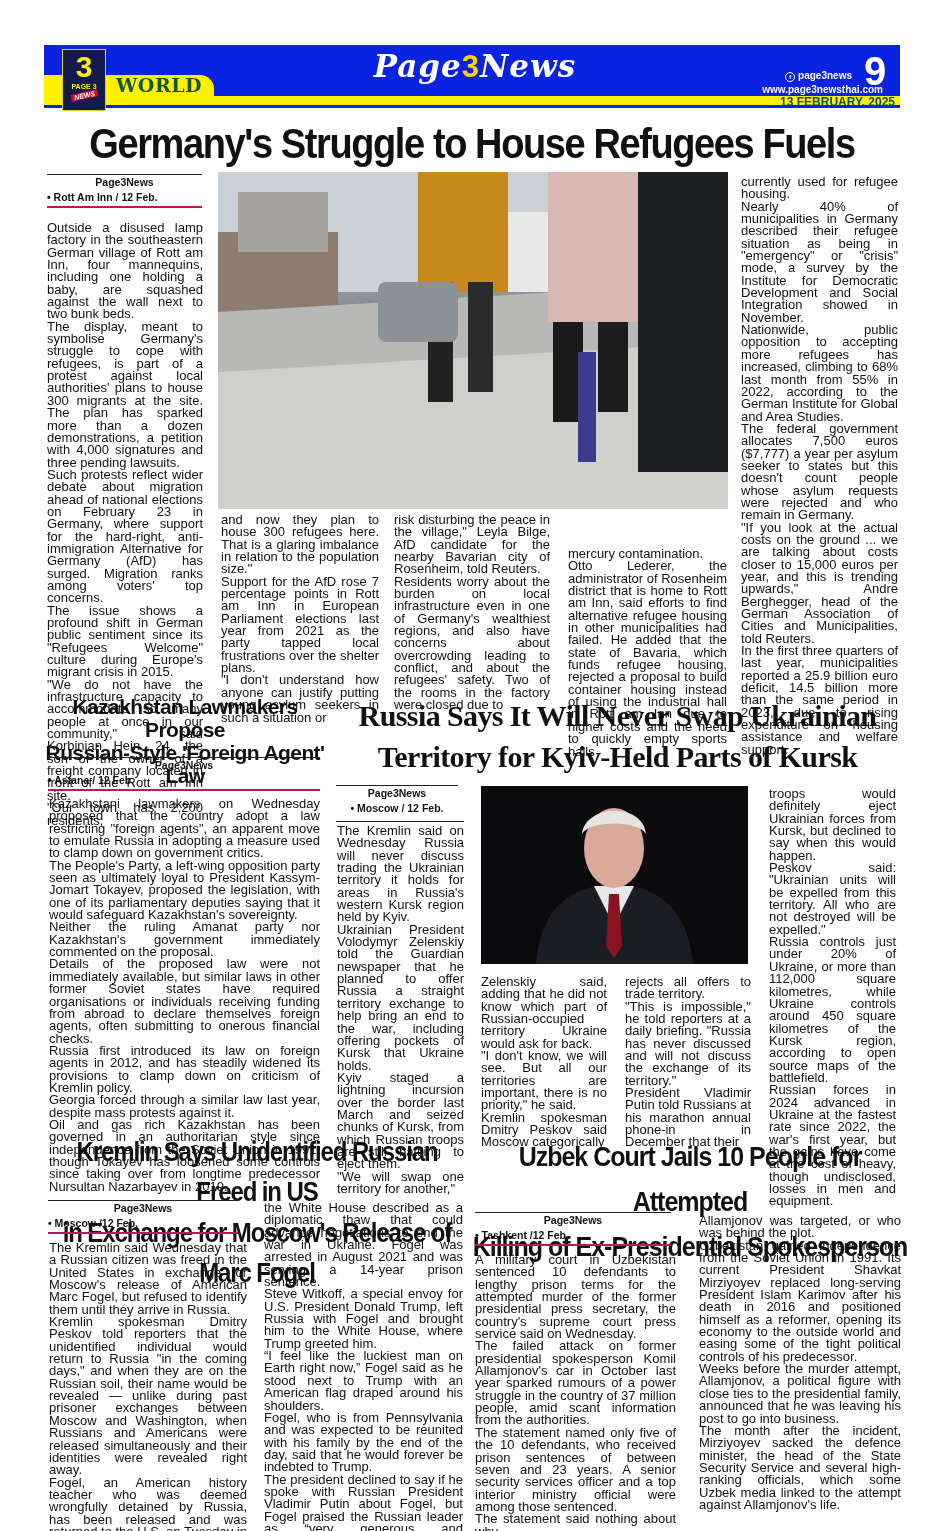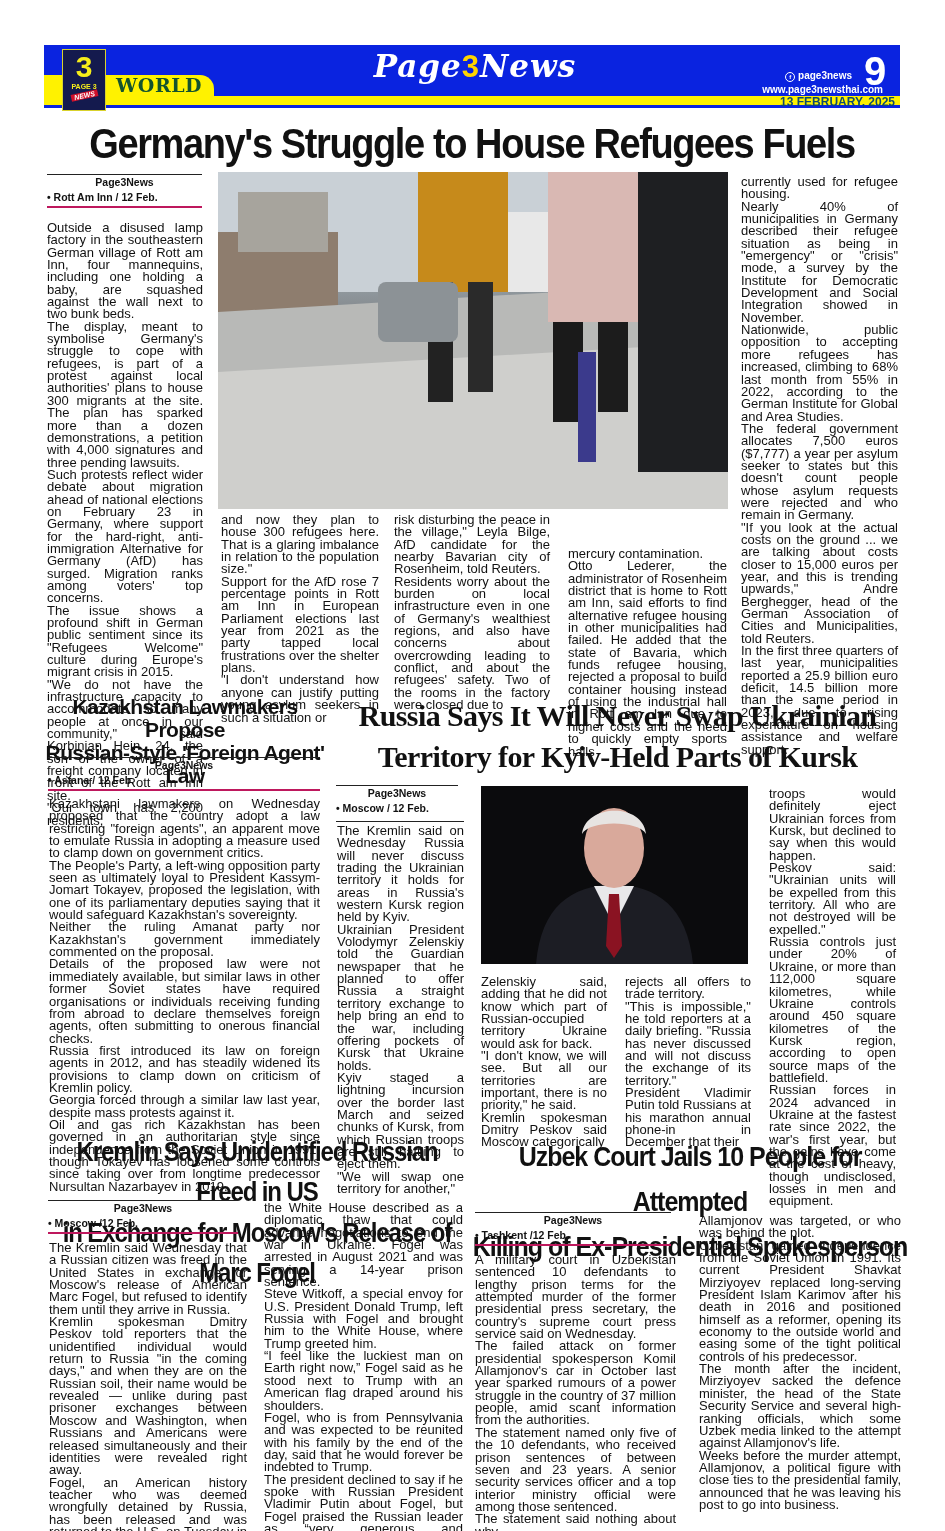--- a/index.html
+++ b/index.html
@@ -141,21 +141,21 @@
   <p>Georgia forced through a similar law last year, despite mass protests against it.</p>
   <p>Oil and gas rich Kazakhstan has been governed in an authoritarian style since independence from the Soviet Union in 1991, though Tokayev has loosened some controls since taking over from longtime predecessor Nursultan Nazarbayev in 2019.</p>
 </div>
 
 <div class="abs hl-sub" style="left:330px;top:695px;width:575px;font-family:'Liberation Serif', serif;font-size:30px;line-height:41px;letter-spacing:-0.6px;">
   <div>Russia Says It Will Never Swap Ukrainian</div>
   <div>Territory for Kyiv-Held Parts of Kursk Outside</div>
 </div>
 <div class="abs byline" style="left:336px;top:785px;width:122px;">
   <div class="src">Page3News</div>
-  <div class="loc" style="border-bottom:none;">•  Moscow  / 12  Feb.</div>
+  <div class="loc" style="border-bottom:none;text-align:center;">•  Moscow  / 12  Feb.</div>
 </div>
 <div class="abs" style="left:336px;top:821px;width:128px;border-top:1px solid #222;"></div>
 <div class="abs col" style="left:337px;top:825px;width:127px;">
   <p>The Kremlin said on Wednesday Russia will never discuss trading the Ukrainian territory it holds for areas in Russia's western Kursk region held by Kyiv.</p>
   <p>Ukrainian President Volodymyr Zelenskiy told the Guardian newspaper that he planned to offer Russia a straight territory exchange to help bring an end to the war, including offering pockets of Kursk that Ukraine holds.</p>
   <p>Kyiv staged a lightning incursion over the border last March and seized chunks of Kursk, from which Russian troops are still battling to eject them.</p>
   <p>"We will swap one territory for another,"</p>
 </div>
 
 <div class="abs photo2">
@@ -217,15 +217,15 @@
 </div>
 <div class="abs col" style="left:475px;top:1254px;width:201px;">
   <p>A military court in Uzbekistan sentenced 10 defendants to lengthy prison terms for the attempted murder of the former presidential press secretary, the country's supreme court press service said on Wednesday.</p>
   <p>The failed attack on former presidential spokesperson Komil Allamjonov's car in October last year sparked rumours of a power struggle in the country of 37 million people, amid scant information from the authorities.</p>
   <p>The statement named only five of the 10 defendants, who received prison sentences of between seven and 23 years. A senior security services officer and a top interior ministry official were among those sentenced.</p>
   <p>The statement said nothing about why</p>
 </div>
 <div class="abs col" style="left:699px;top:1215px;width:202px;">
   <p>Allamjonov was targeted, or who was behind the plot.</p>
   <p>Uzbekistan gained independence from the Soviet Union in 1991. Its current President Shavkat Mirziyoyev replaced long-serving President Islam Karimov after his death in 2016 and positioned himself as a reformer, opening its economy to the outside world and easing some of the tight political controls of his predecessor.</p>
+  <p>Weeks before the murder attempt, Allamjonov, a political figure with close ties to the presidential family, announced that he was leaving his post to go into business.</p>
   <p>The month after the incident, Mirziyoyev sacked the defence minister, the head of the State Security Service and several high-ranking officials, which some Uzbek media linked to the attempt against Allamjonov's life.</p>
-  <p>Weeks before the murder attempt, Allamjonov, a political figure with close ties to the presidential family, announced that he was leaving his post to go into business.</p>
 </div>
 
 </body></html>

